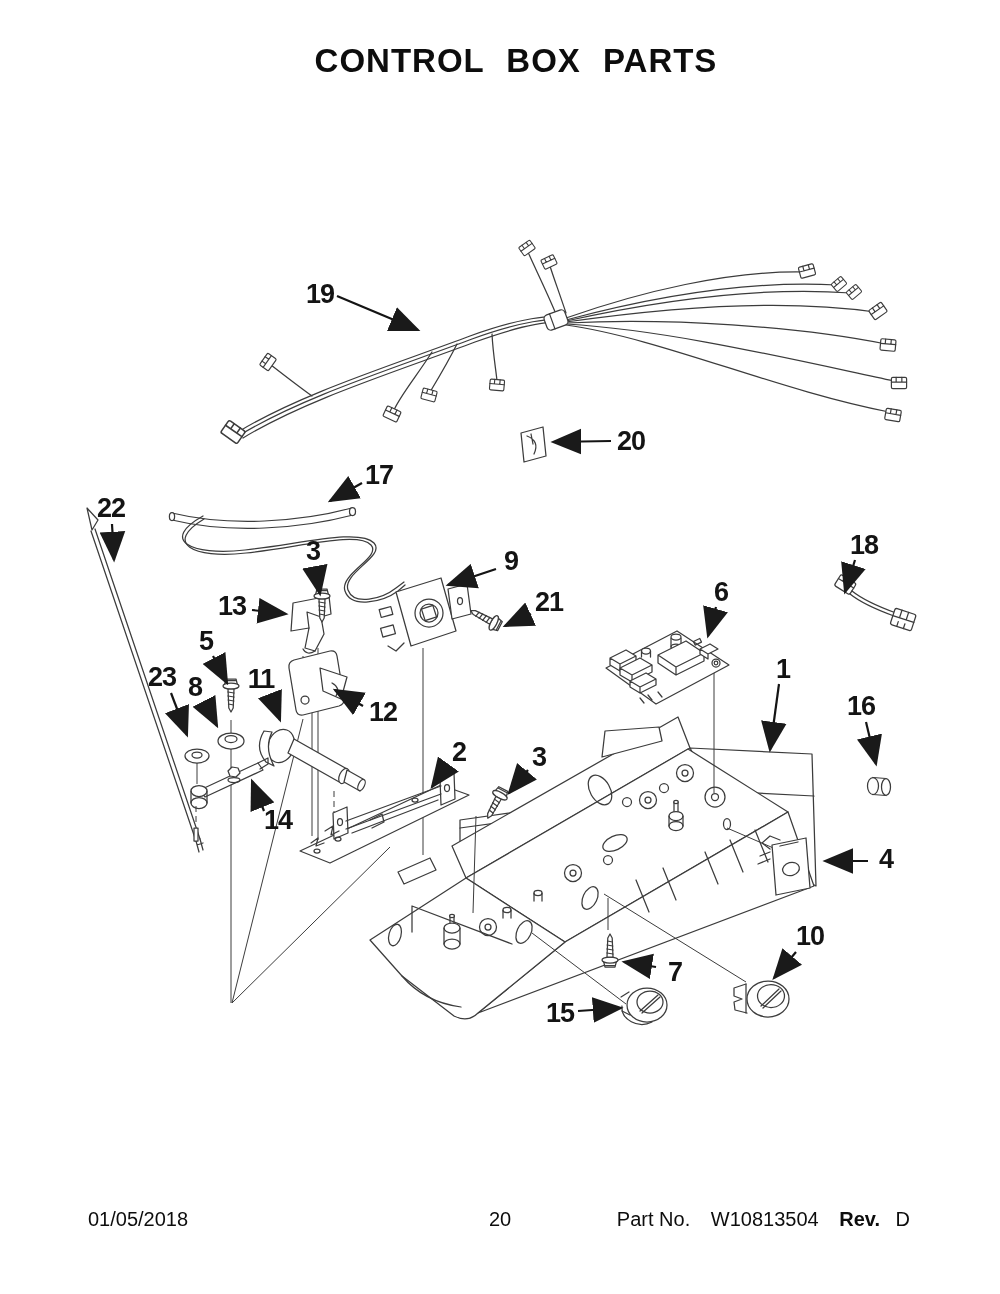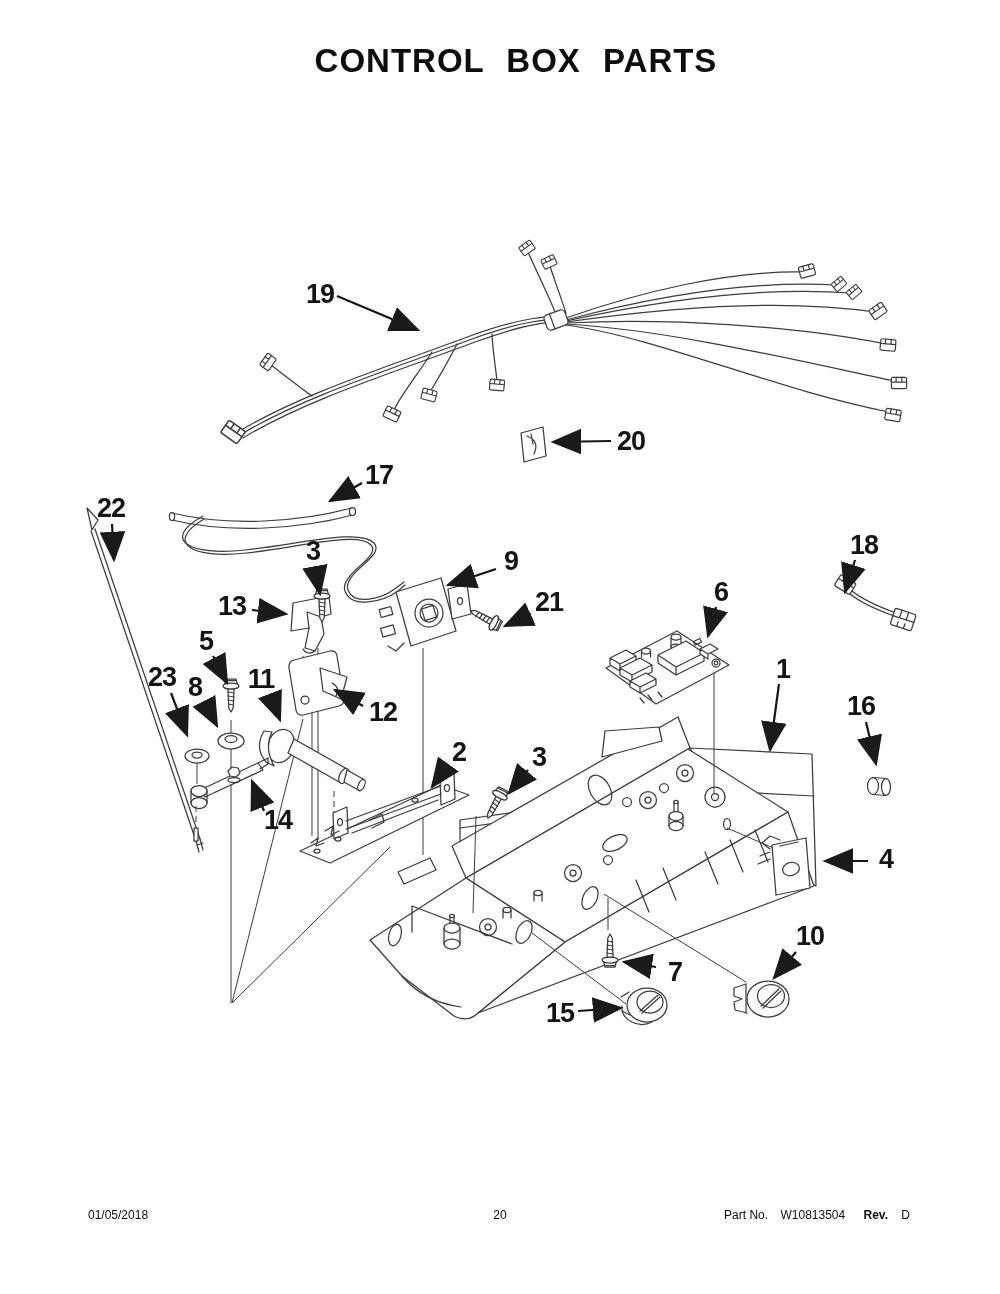--- a/index.html
+++ b/index.html
@@ -1,25 +1,25 @@
 <!DOCTYPE html>
 <html><head>
 <meta charset="utf-8">
 <style>
   html,body{margin:0;padding:0;background:#e8e8e8;}
   .page{position:relative;width:1000px;height:1294px;background:#ffffff;overflow:hidden;
         font-family:"Liberation Sans",sans-serif;margin:0 auto;}
   .title{position:absolute;top:42px;left:0;width:100%;text-align:center;
          font-size:33px;font-weight:bold;letter-spacing:1px;word-spacing:12px;color:#0d0d0d;padding-left:16px;}
   .footer{position:absolute;top:1208px;left:0;width:100%;height:24px;
-          font-size:12px;color:#0d0d0d;}
+          font-size:20px;color:#0d0d0d;}
   .footer-date{position:absolute;left:88px;top:0;}
   .footer-page{position:absolute;left:0;top:0;width:100%;text-align:center;}
   .footer-part{position:absolute;right:90px;top:0;white-space:nowrap;}
-  .footer-part .pn{margin-left:9px;}
+  .footer-part .pn{margin-left:15px;}
   .footer-part .revl{margin-left:15px;font-weight:bold;}
   .footer-part .rev{margin-left:10px;}
   svg{position:absolute;top:0;left:0;}
   svg .art{stroke:#3c3c3c;stroke-width:1.25;fill:none;stroke-linecap:round;stroke-linejoin:round;}
   svg .solid{fill:#ffffff;}
   svg text.callout{font-family:"Liberation Sans",sans-serif;font-weight:bold;
                    font-size:27px;letter-spacing:-1px;}
 </style>
 </head>
 <body>

